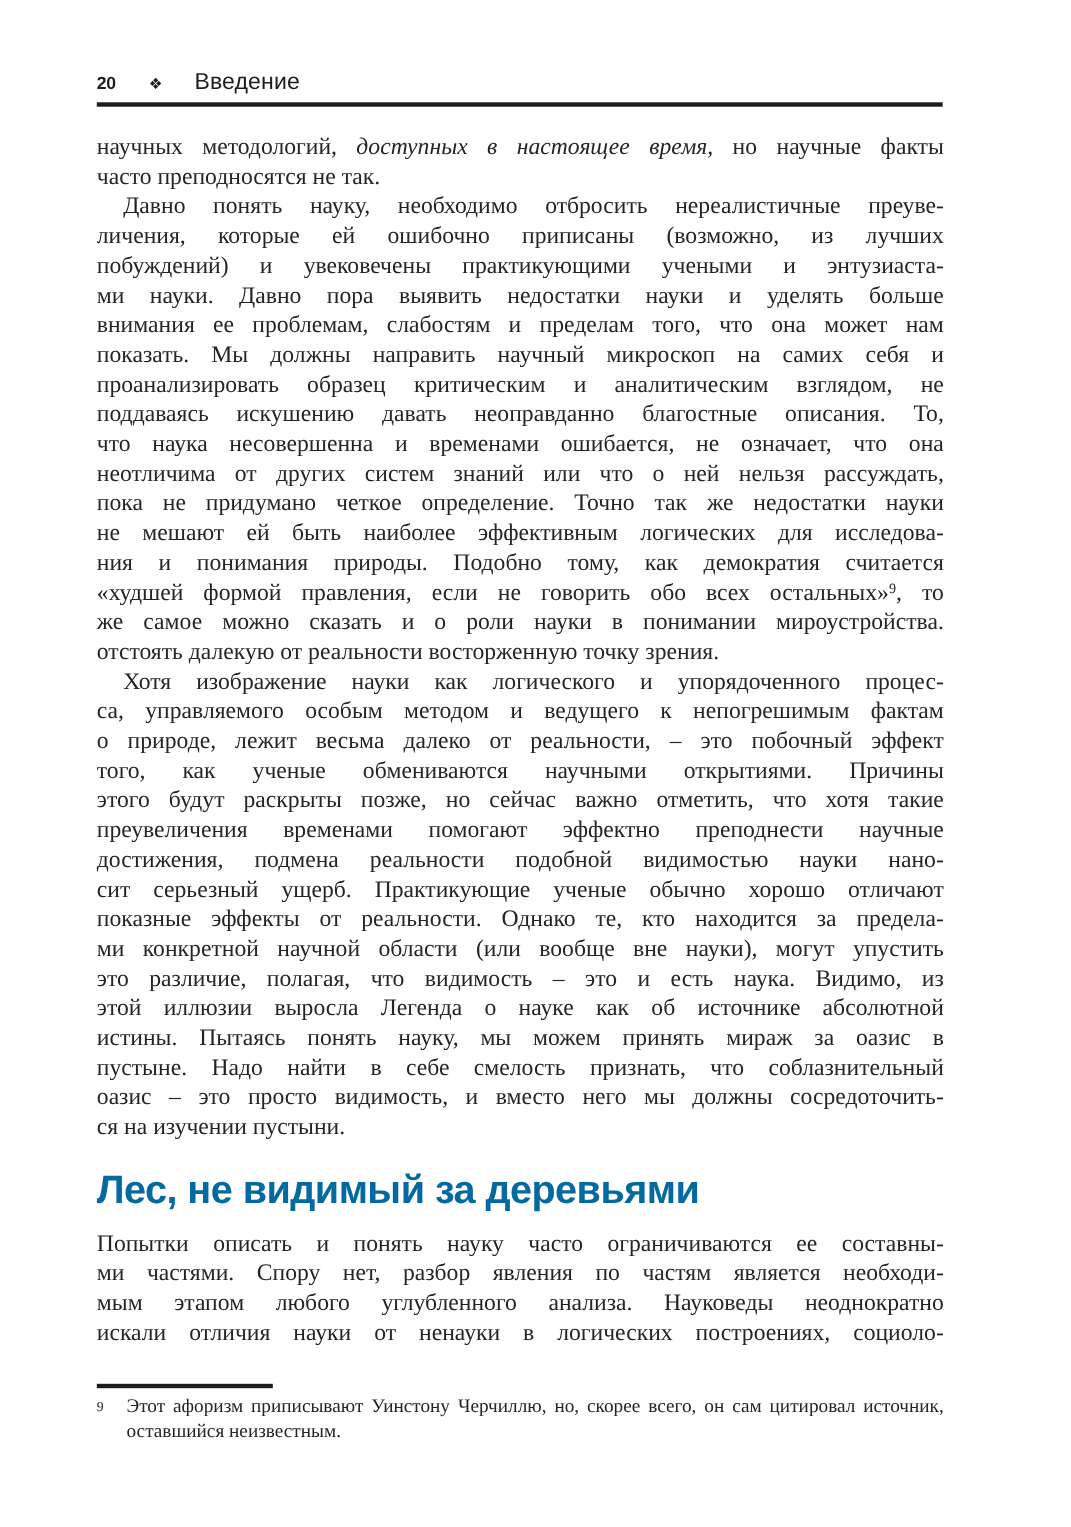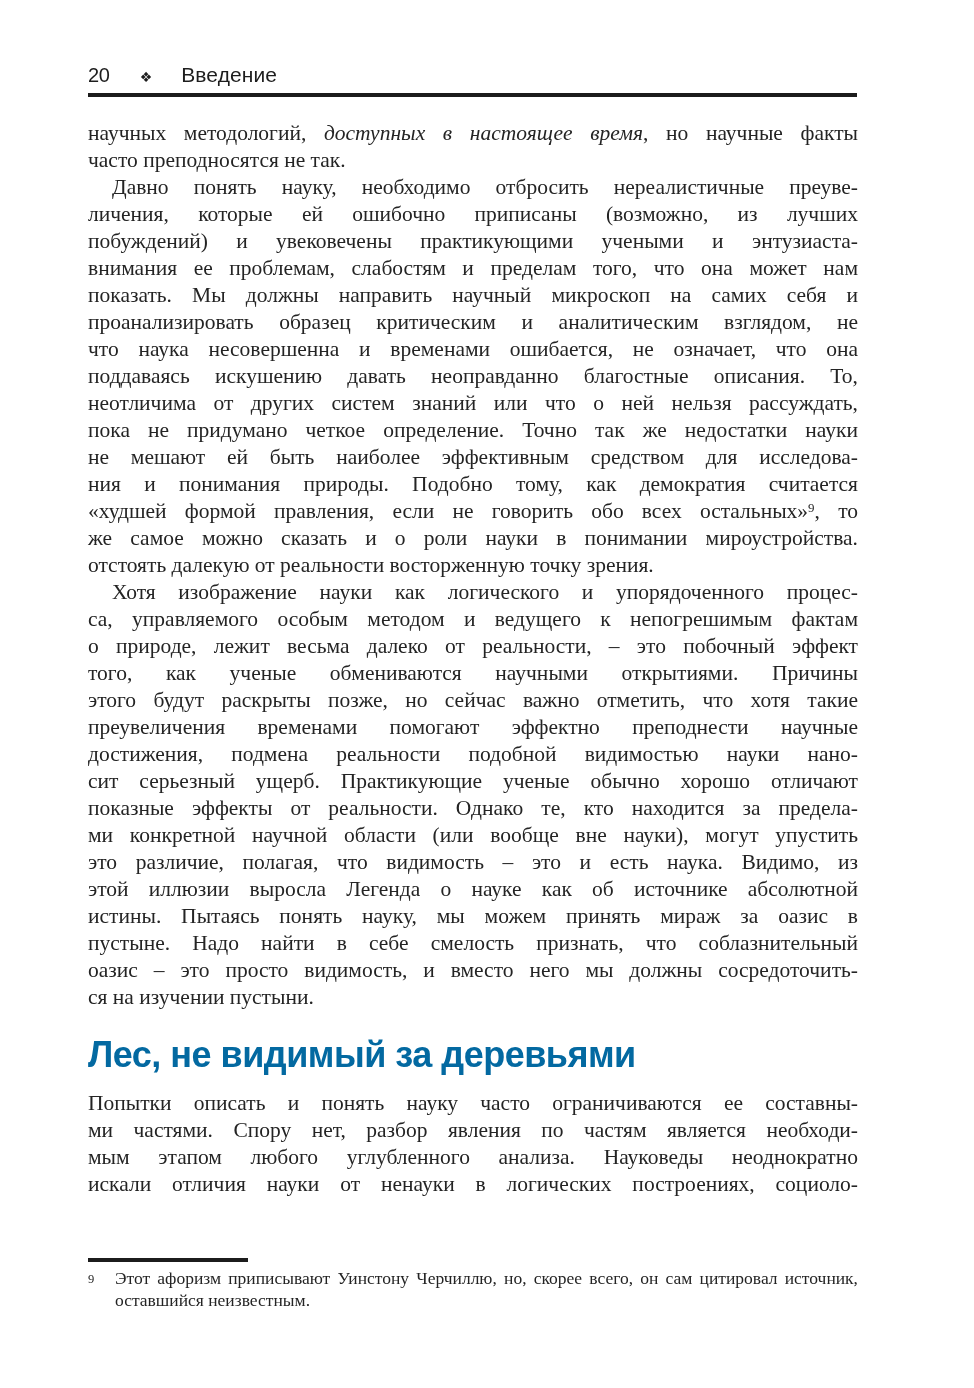--- a/index.html
+++ b/index.html
@@ -15,21 +15,21 @@
     color: #242424;
     overflow: hidden;
   }
   
   .running-head {
     position: absolute; left: 88px; top: 63px; width: 770px;
     display: flex; align-items: baseline;
     font-family: "Liberation Sans", sans-serif;
     color: #1d1d1d;
   }
-  .pagenum { font-weight: 400; font-size: 20px; letter-spacing: -0.3px; }
+  .pagenum { font-weight: 700; font-size: 16px; letter-spacing: -0.3px; }
   .ornament { font-size: 14px; margin-left: 30px; font-family: "DejaVu Sans", sans-serif; color: #1d1d1d; }
   .chapter { font-size: 21px; margin-left: 29px; letter-spacing: 0.1px; }
   .rule { background: #1c1c1c; }
   .header-rule { position: absolute; left: 88px; top: 93px; width: 769px; height: 4px; }
   
   .body-text {
     position: absolute; left: 88px; top: 120px; width: 770px;
     font-size: 21.5px; line-height: 27px;
     color: #242424;
   }
@@ -72,28 +72,29 @@
 
   <main class="body-text">
     <div class="para">
         <div class="line jl"><span>научных методологий, </span><span class="it">доступных в настоящее время</span><span>, но научные факты</span></div>
         <div class="line"><span>часто преподносятся не так.</span></div>
       </div>
     <div class="para indent">
         <div class="line jl"><span>Давно понять науку, необходимо отбросить нереалистичные преуве-</span></div>
         <div class="line jl"><span>личения, которые ей ошибочно приписаны (возможно, из лучших</span></div>
         <div class="line jl"><span>побуждений) и увековечены практикующими учеными и энтузиаста-</span></div>
+        <div class="line jl"><span>ми науки. Давно пора выявить недостатки науки и уделять больше</span></div>
         <div class="line jl"><span>внимания ее проблемам, слабостям и пределам того, что она может нам</span></div>
         <div class="line jl"><span>показать. Мы должны направить научный микроскоп на самих себя и</span></div>
         <div class="line jl"><span>проанализировать образец критическим и аналитическим взглядом, не</span></div>
+        <div class="line jl"><span>поддаваясь искушению давать неоправданно благостные описания. То,</span></div>
         <div class="line jl"><span>что наука несовершенна и временами ошибается, не означает, что она</span></div>
-        <div class="line jl"><span>поддаваясь искушению давать неоправданно благостные описания. То,</span></div>
         <div class="line jl"><span>неотличима от других систем знаний или что о ней нельзя рассуждать,</span></div>
         <div class="line jl"><span>пока не придумано четкое определение. Точно так же недостатки науки</span></div>
-        <div class="line jl"><span>не мешают ей быть наиболее эффективным средством для исследова-</span></div>
+        <div class="line jl"><span>не мешают ей быть наиболее эффективным логических для исследова-</span></div>
         <div class="line jl"><span>ния и понимания природы. Подобно тому, как демократия считается</span></div>
         <div class="line jl"><span>«худшей формой правления, если не говорить обо всех остальных»</span><sup>9</sup><span>, то</span></div>
         <div class="line jl"><span>же самое можно сказать и о роли науки в понимании мироустройства.</span></div>
         <div class="line"><span>отстоять далекую от реальности восторженную точку зрения.</span></div>
       </div>
     <div class="para indent">
         <div class="line jl"><span>Хотя изображение науки как логического и упорядоченного процес-</span></div>
         <div class="line jl"><span>са, управляемого особым методом и ведущего к непогрешимым фактам</span></div>
         <div class="line jl"><span>о природе, лежит весьма далеко от реальности, – это побочный эффект</span></div>
         <div class="line jl"><span>того, как ученые обмениваются научными открытиями. Причины</span></div>

